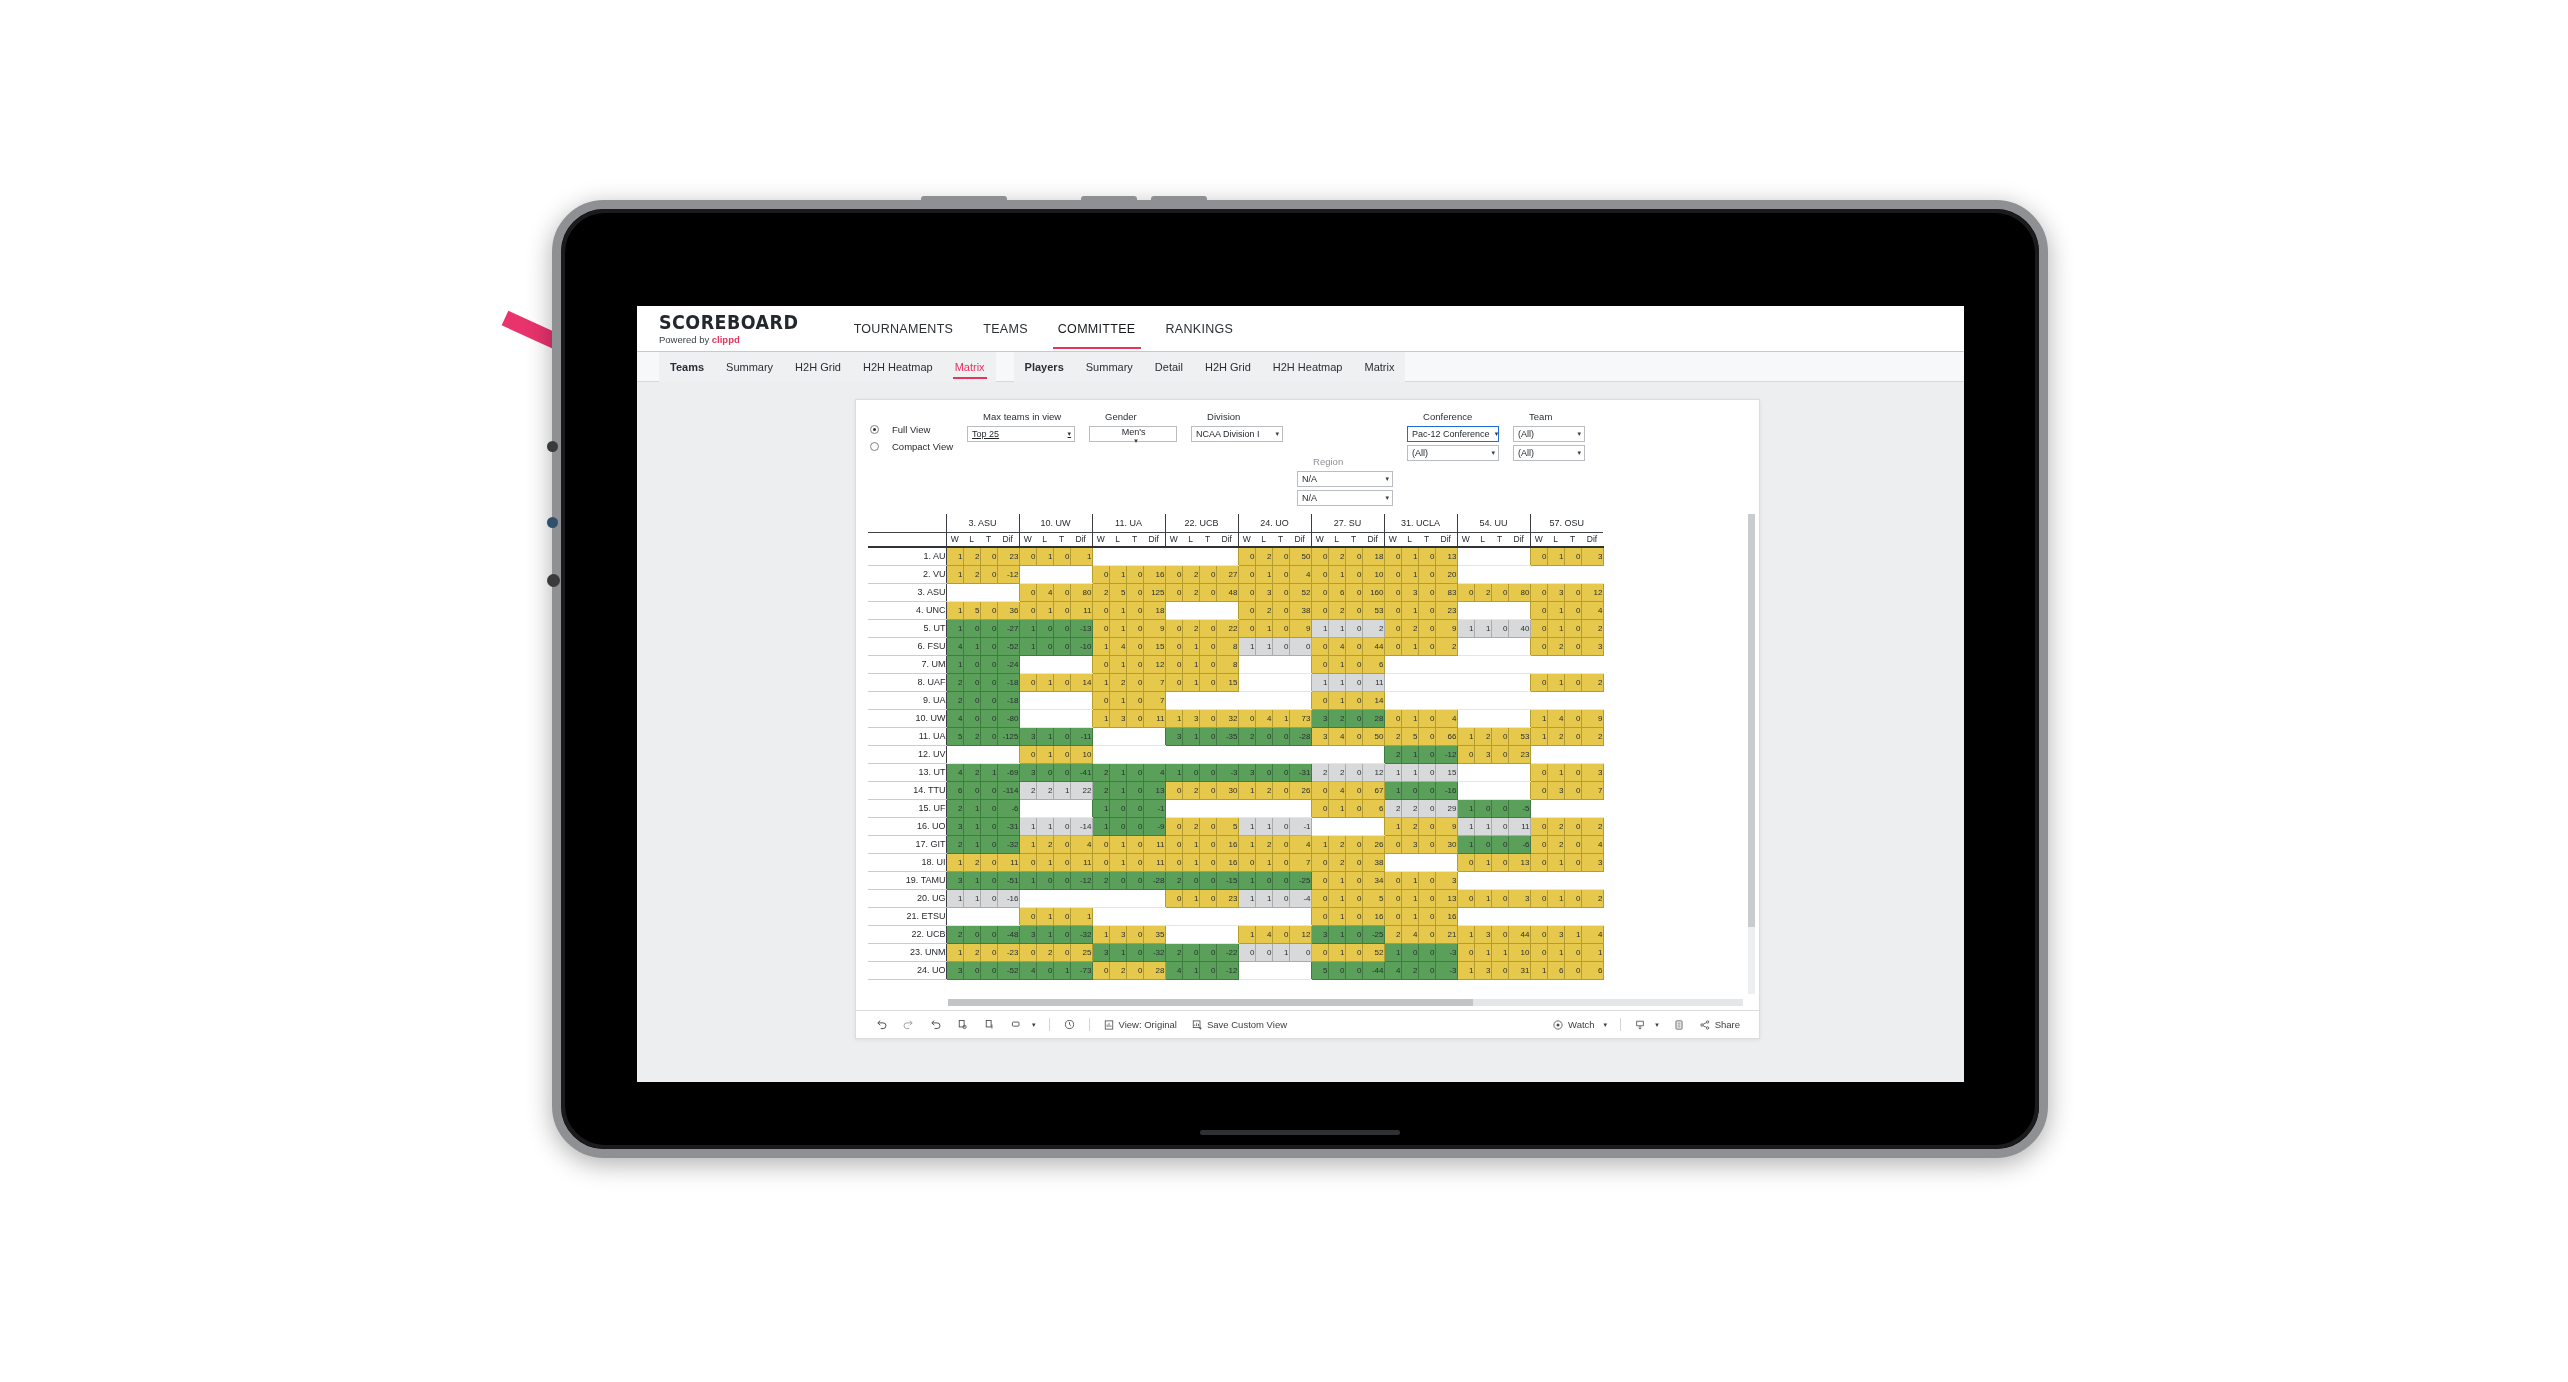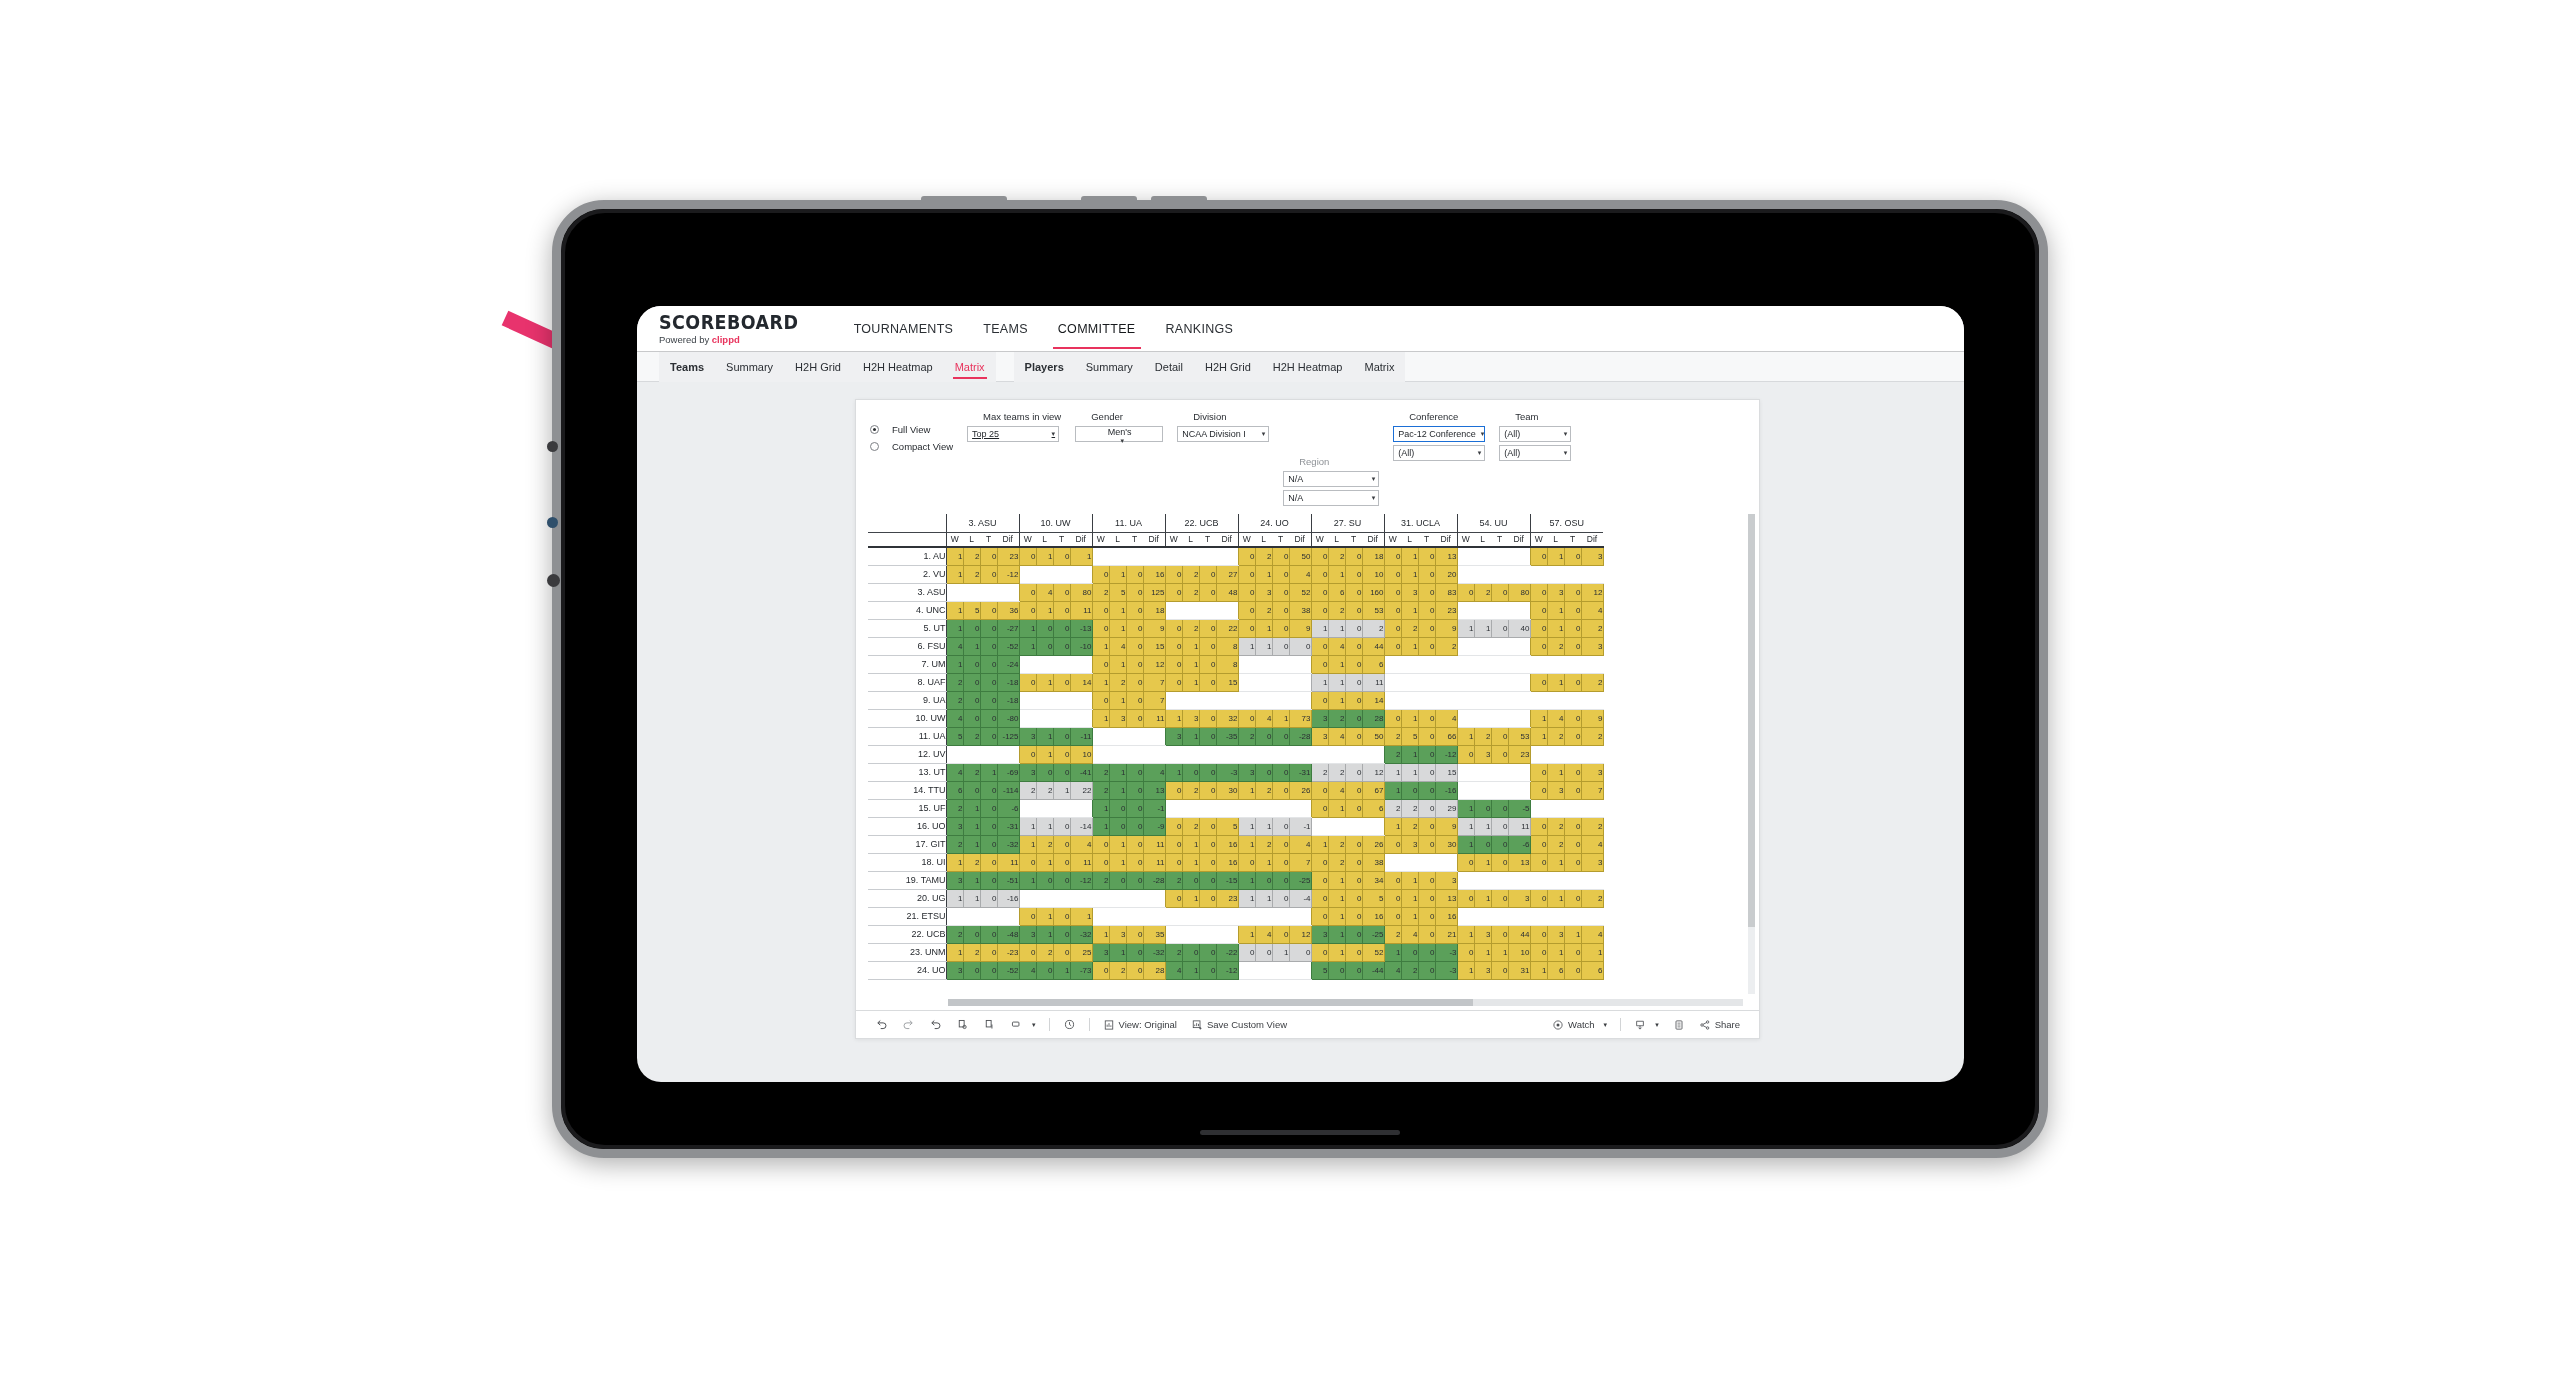--- a/index.html
+++ b/index.html
@@ -43,21 +43,20 @@
   #sd1 { top: 232px; width: 11px; height: 11px; background:#3a3a3d; }
   #sd2 { top: 308px; width: 11px; height: 11px; background:#2f4f6b; }
   #sd3 { top: 365px; width: 13px; height: 13px; background:#3a3a3d; }
 
   
   #screen {
     position: absolute; left: 637px; top: 306px;
     width: 1327px; height: 776px;
     background: #eceef0;
     overflow: hidden;
-    border-radius: 24px;
   }
 
   
   #topnav {
     height: 46px; background: #fff; display:flex; align-items:center;
     padding-left: 22px; border-bottom: 1px solid #c8c9cb;
   }
   #brand { display:flex; flex-direction:column; justify-content:center; margin-right: 28px; }
   #brand-title {
     font-family: "DejaVu Sans", sans-serif;
@@ -119,21 +118,21 @@
   .fgroup { display:flex; flex-direction:column; gap:3px; }
   .flabel { font-size:9.5px; color:#2b2f34; margin-bottom:1px;padding-left:16px; }
   .flabel.dim { color:#8d9196;margin-top:45px; }
   .fsel {
     display:flex; align-items:center; justify-content:space-between;
     border:1px solid #b9bcc0; background:#fff; height:16px;
     font-size:9px; color:#1f2328; padding: 0 3px 0 4px; white-space:nowrap;
   }
   .fsel.hl { border:1.5px solid #1b6fd6; }
   .caret { font-size:7px; color:#3a3d41; margin-left:5px; }
-  .w-tops { width: 92px; text-decoration: underline; }
+  .w-tops { width: 108px; text-decoration: underline; }
   .w-gen  { width: 88px; flex-direction: column; }
   .w-div  { width: 92px; }
   .w-reg  { width: 96px; }
   .w-conf { width: 92px; }
   .w-team { width: 72px; }
 
   
   #matrix-wrap { flex:1; overflow:hidden; padding: 0 12px 0 12px; position:relative; }
   table.mx { border-collapse: collapse; table-layout: fixed; font-size: 8px; }
   table.mx td, table.mx th { padding:0; margin:0; }

